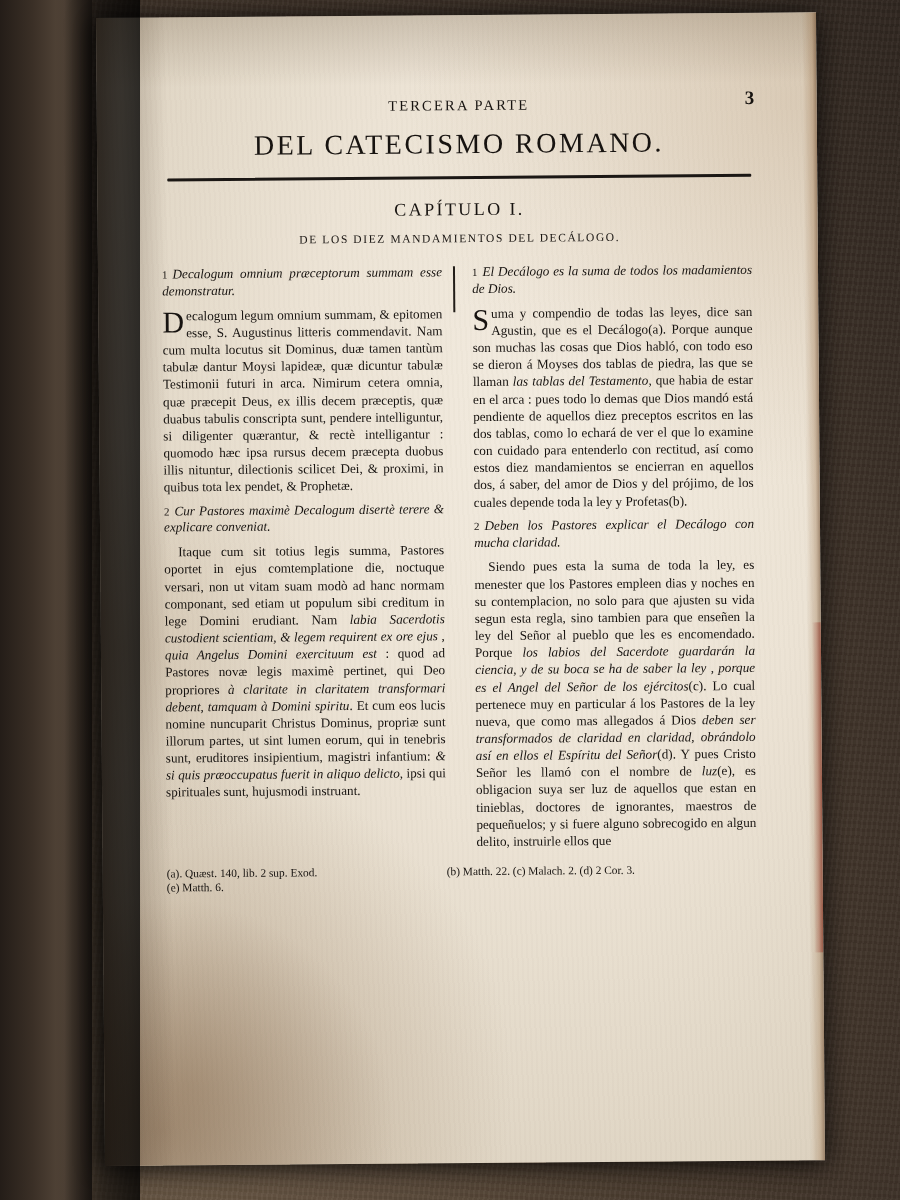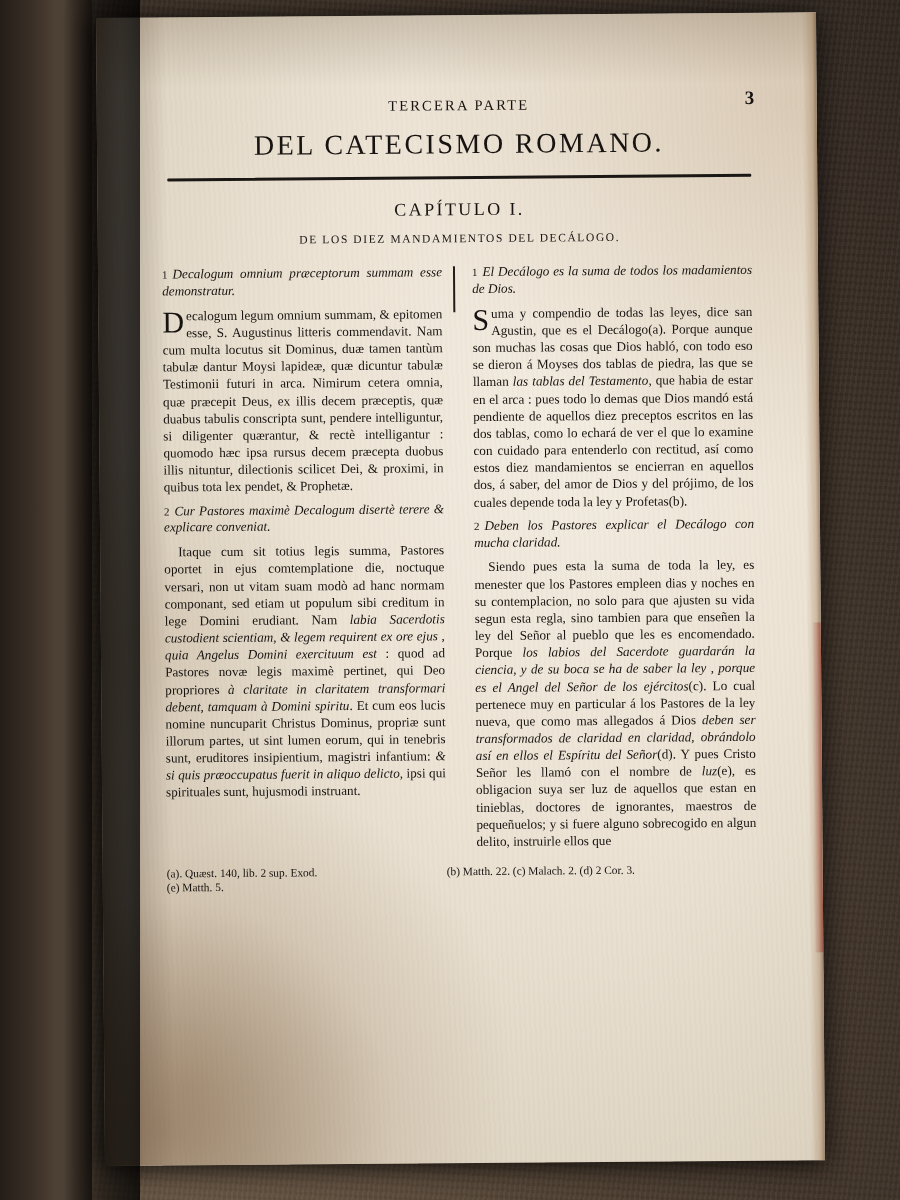--- a/index.html
+++ b/index.html
@@ -287,21 +287,21 @@
 
           <p class="body"><span>Siendo pues esta la suma de toda la ley, es menester que los Pastores empleen dias y noches en su contemplacion, no solo para que ajusten su vida segun esta regla, sino tambien para que enseñen la ley del Señor al pueblo que les es encomendado. Porque </span><i>los labios del Sacerdote guardarán la ciencia, y de su boca se ha de saber la ley , porque es el Angel del Señor de los ejércitos</i><span>(c)</span><span>. Lo cual pertenece muy en particular á los Pastores de la ley nueva, que como mas allegados á Dios </span><i>deben ser transformados de claridad en claridad, obrándolo así en ellos el Espíritu del Señor</i><span>(d)</span><span>. Y pues Cristo Señor les llamó con el nombre de </span><i>luz</i><span>(e)</span><span>, es obligacion suya ser luz de aquellos que estan en tinieblas, doctores de ignorantes, maestros de pequeñuelos; y si fuere alguno sobrecogido en algun delito, instruirle ellos que</span></p>
         </div>
       </div>
 
       <div id="footnotes">
         <div class="fn-row">
           <span class="fn-left" style="width:280px">(a). Quæst. 140, lib. 2 sup. Exod.</span><span>(b) Matth. 22.   (c) Malach. 2.   (d) 2 Cor. 3.</span>
         </div>
         <div class="fn-row">
-          <span>(e) Matth. 5.</span>
+          <span>(e) Matth. 6.</span>
         </div>
       </div>
 
     </div>
   </div>
 
   <div id="spine-shadow"></div>
 </div>
 
 </body></html>

